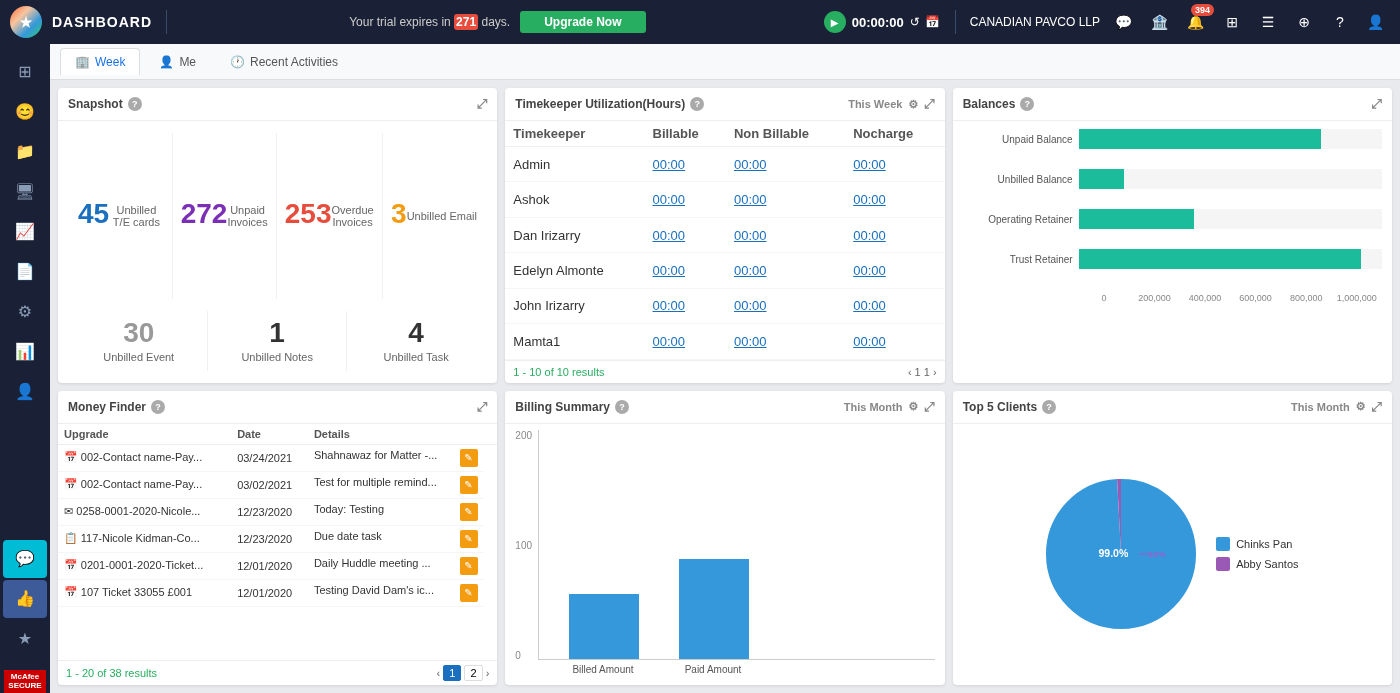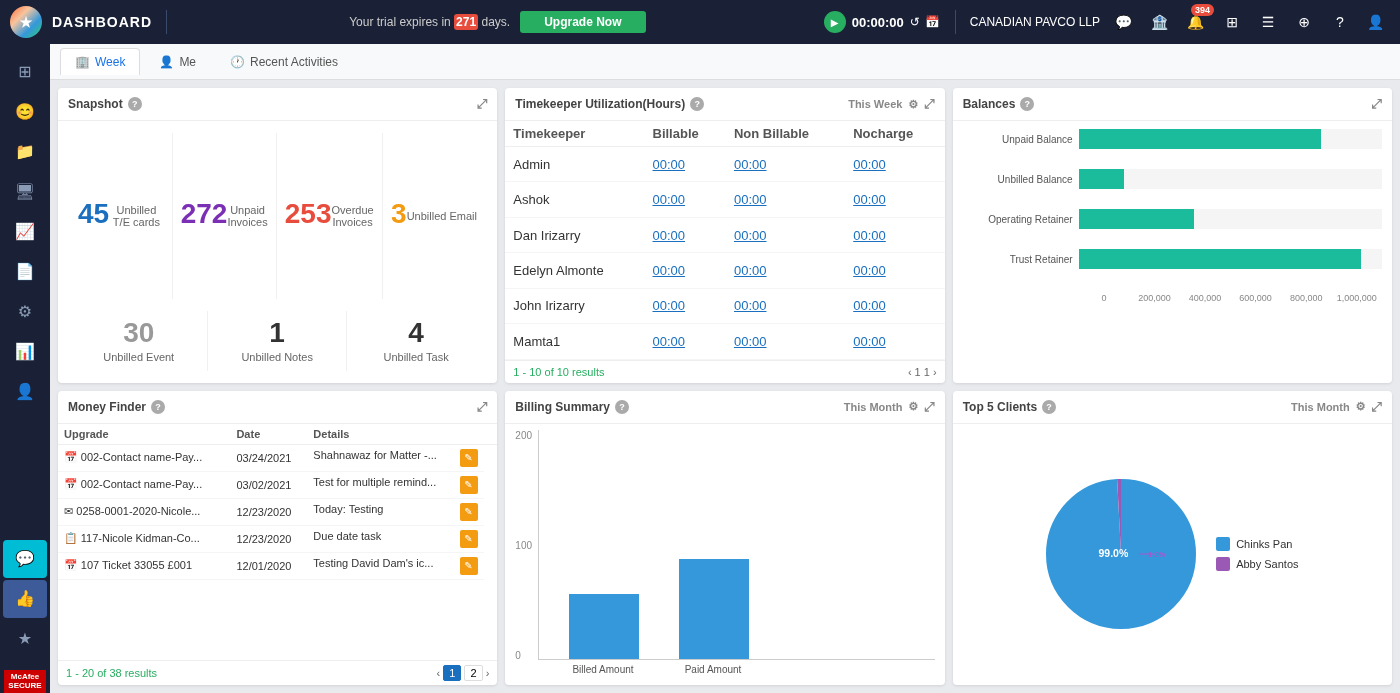--- a/index.html
+++ b/index.html
@@ -736,20 +736,33 @@
       <td>
         <div class="row-with-edit">
           <span>Due date task</span>
           <div class="edit-icon-btn">✎</div>
         </div>
       </td>
     </tr>
                 <tr>
       <td>
         <span>📅</span>
+        0201-0001-2020-Ticket...
+      </td>
+      <td>12/01/2020</td>
+      <td>
+        <div class="row-with-edit">
+          <span>Daily Huddle meeting ...</span>
+          <div class="edit-icon-btn">✎</div>
+        </div>
+      </td>
+    </tr>
+                <tr>
+      <td>
+        <span>📅</span>
         107 Ticket 33055 £001
       </td>
       <td>12/01/2020</td>
       <td>
         <div class="row-with-edit">
           <span>Testing David Dam's ic...</span>
           <div class="edit-icon-btn">✎</div>
         </div>
       </td>
     </tr>

